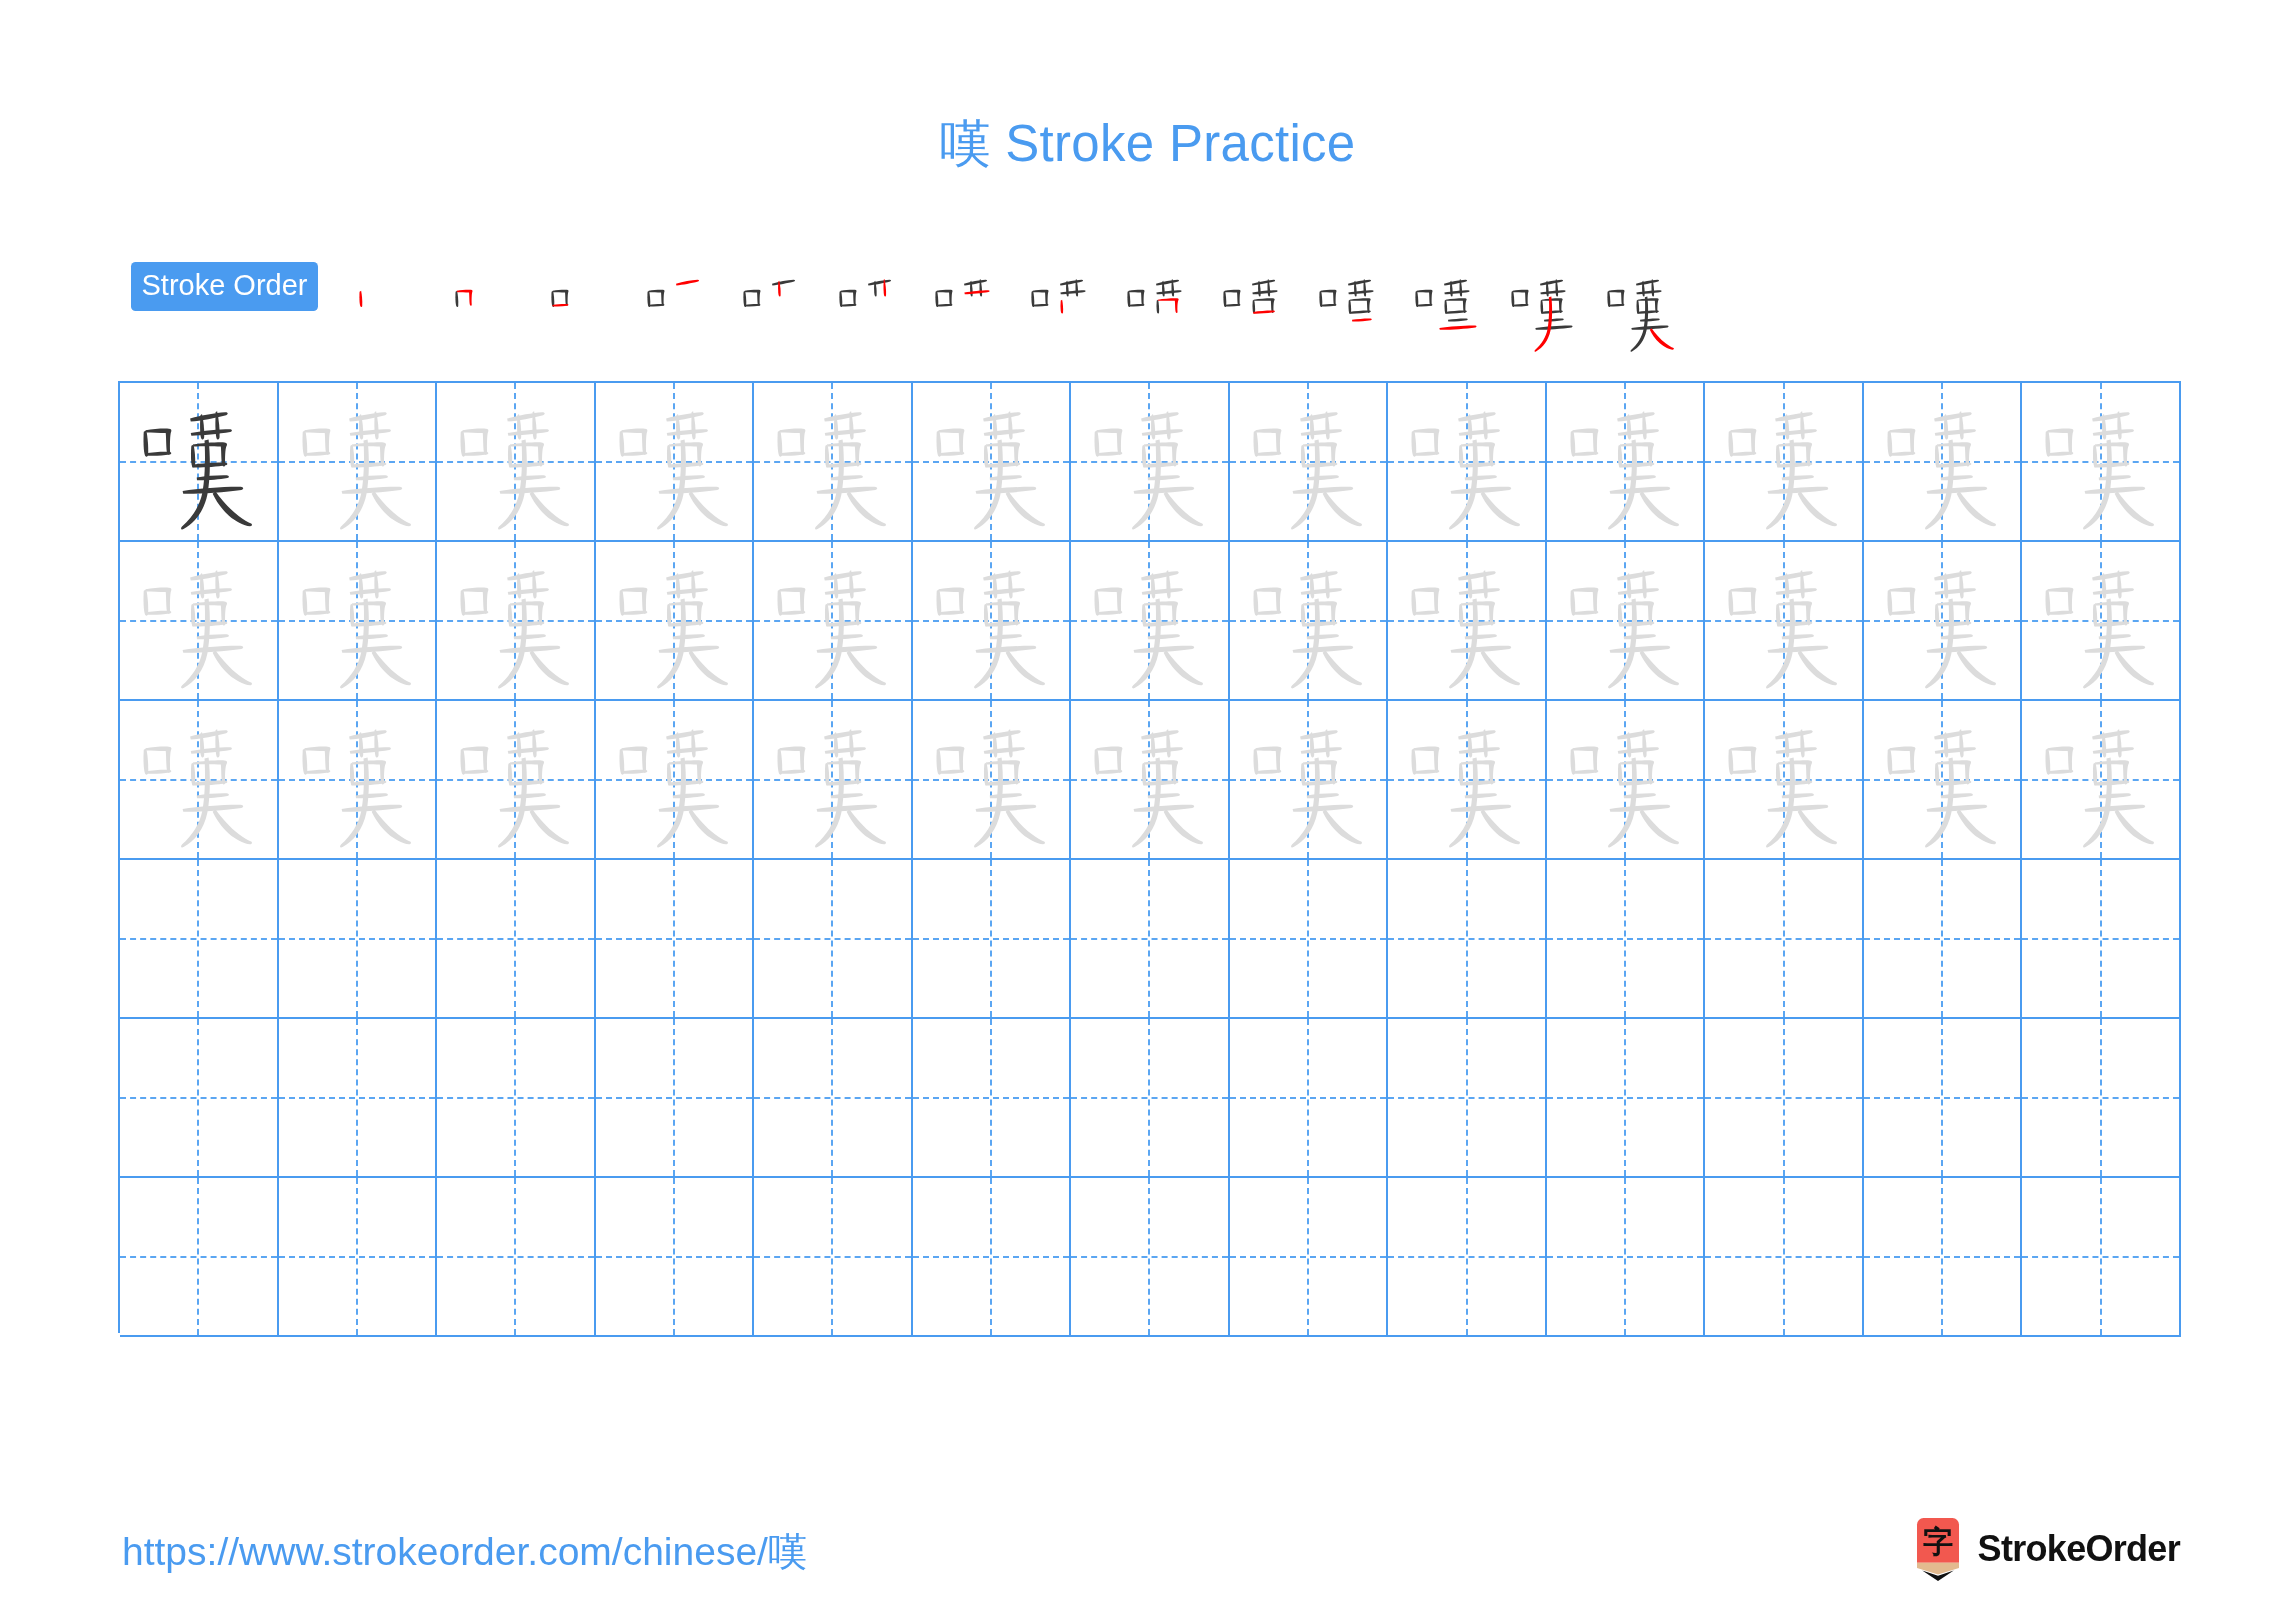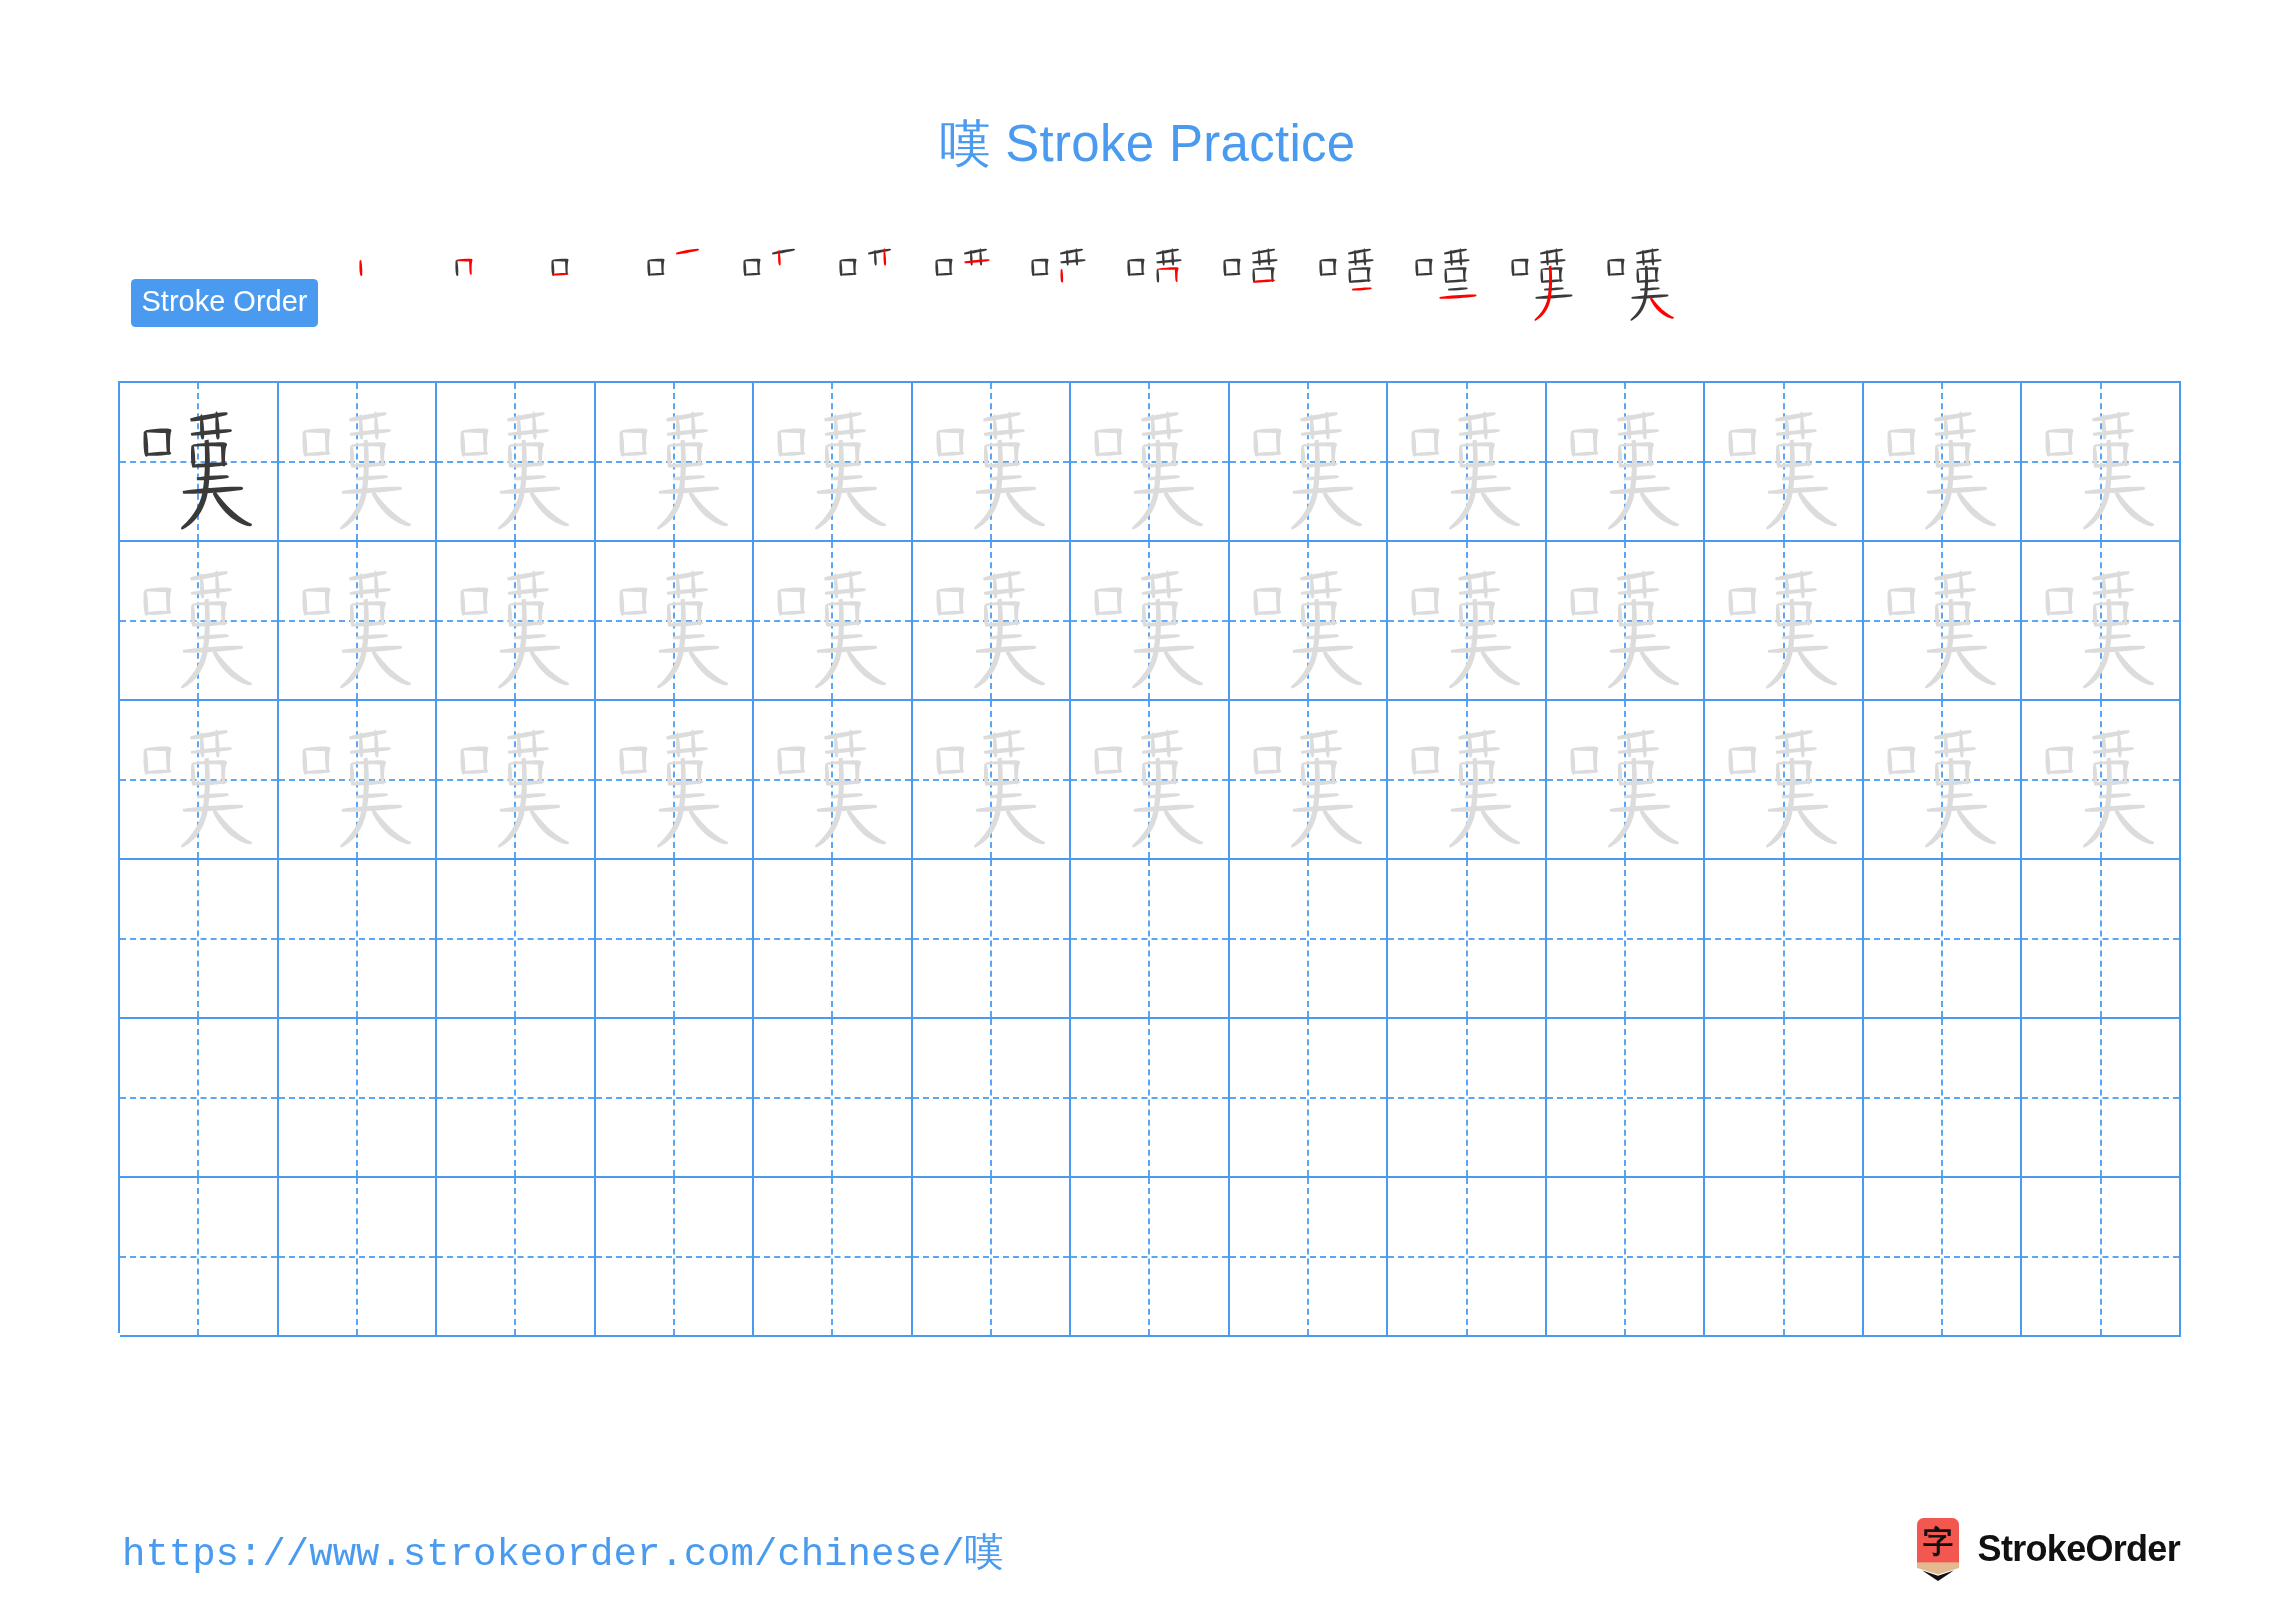--- a/index.html
+++ b/index.html
@@ -28,26 +28,26 @@
     letter-spacing: 0.3px;
     white-space: nowrap;
   }
   #page-title .title-char {
     font-size: 51px;
   }
 
   
   #stroke-order-row {
     position: absolute;
-    top: 248px;
+    top: 262px;
     left: 131px;
     width: 2055px;
     height: 79px;
     display: flex;
-    align-items: flex-end;
+    align-items: flex-start;
     gap: 23px;
   }
   #stroke-order-badge {
     background: #4A9BF0;
     color: #ffffff;
     font-size: 29px;
     line-height: 1;
     padding: 8.5px 10.5px 11px 10.5px;
     border-radius: 4.6px;
     white-space: nowrap;
@@ -139,21 +139,20 @@
   }
 
   
   #footer-url {
     position: absolute;
     left: 122px;
     top: 1525px;
     font-size: 39px;
     color: #4A9BF0;
     white-space: nowrap;
-    font-family: Liberation Mono, monospace;
   }
   #footer-brand {
     position: absolute;
     right: 115px;
     top: 1513px;
     display: flex;
     align-items: center;
     gap: 14.4px;
     height: 72px;
   }

